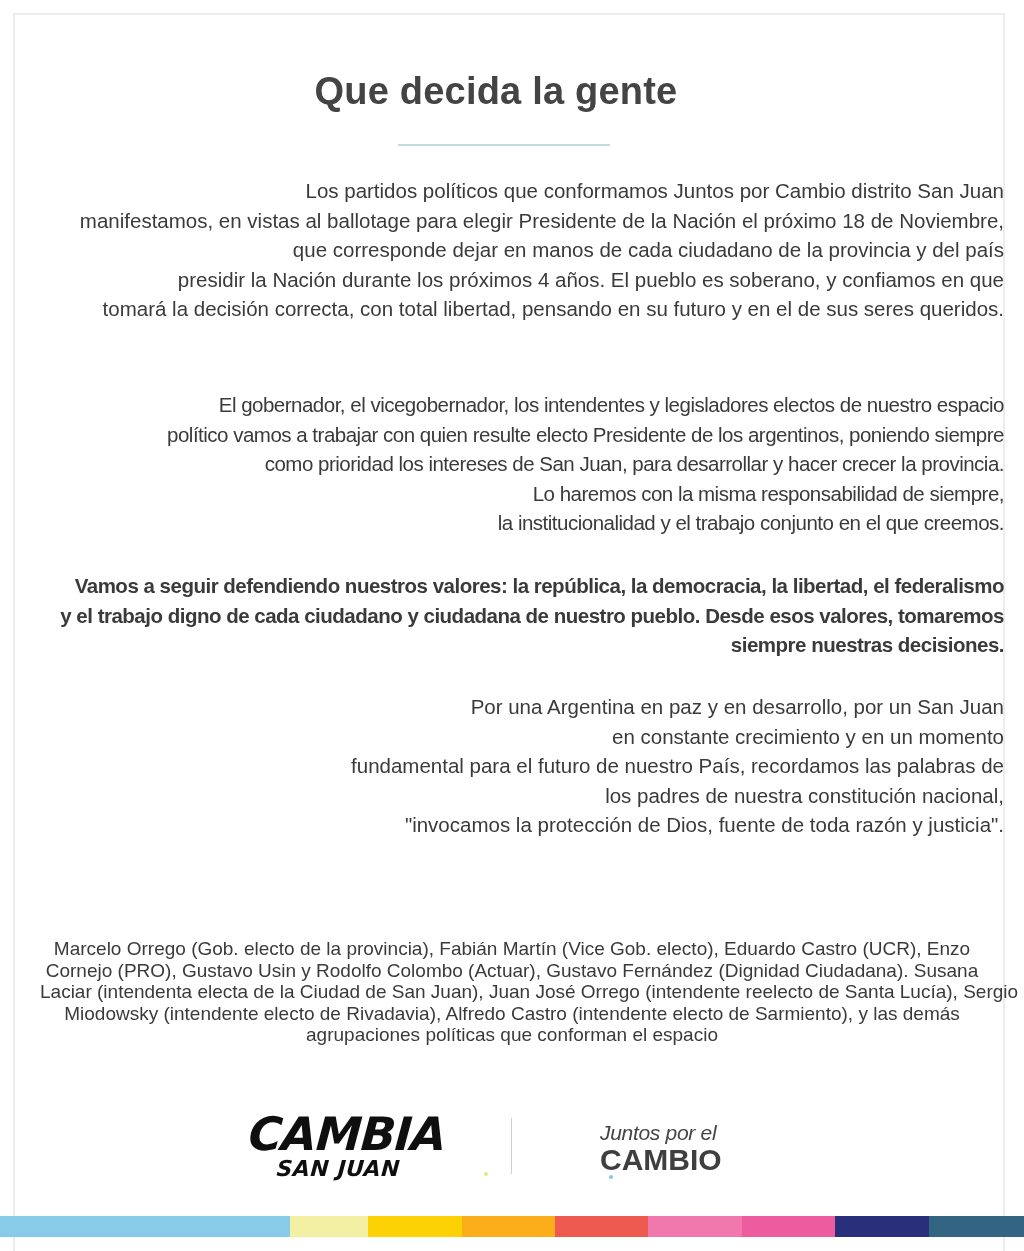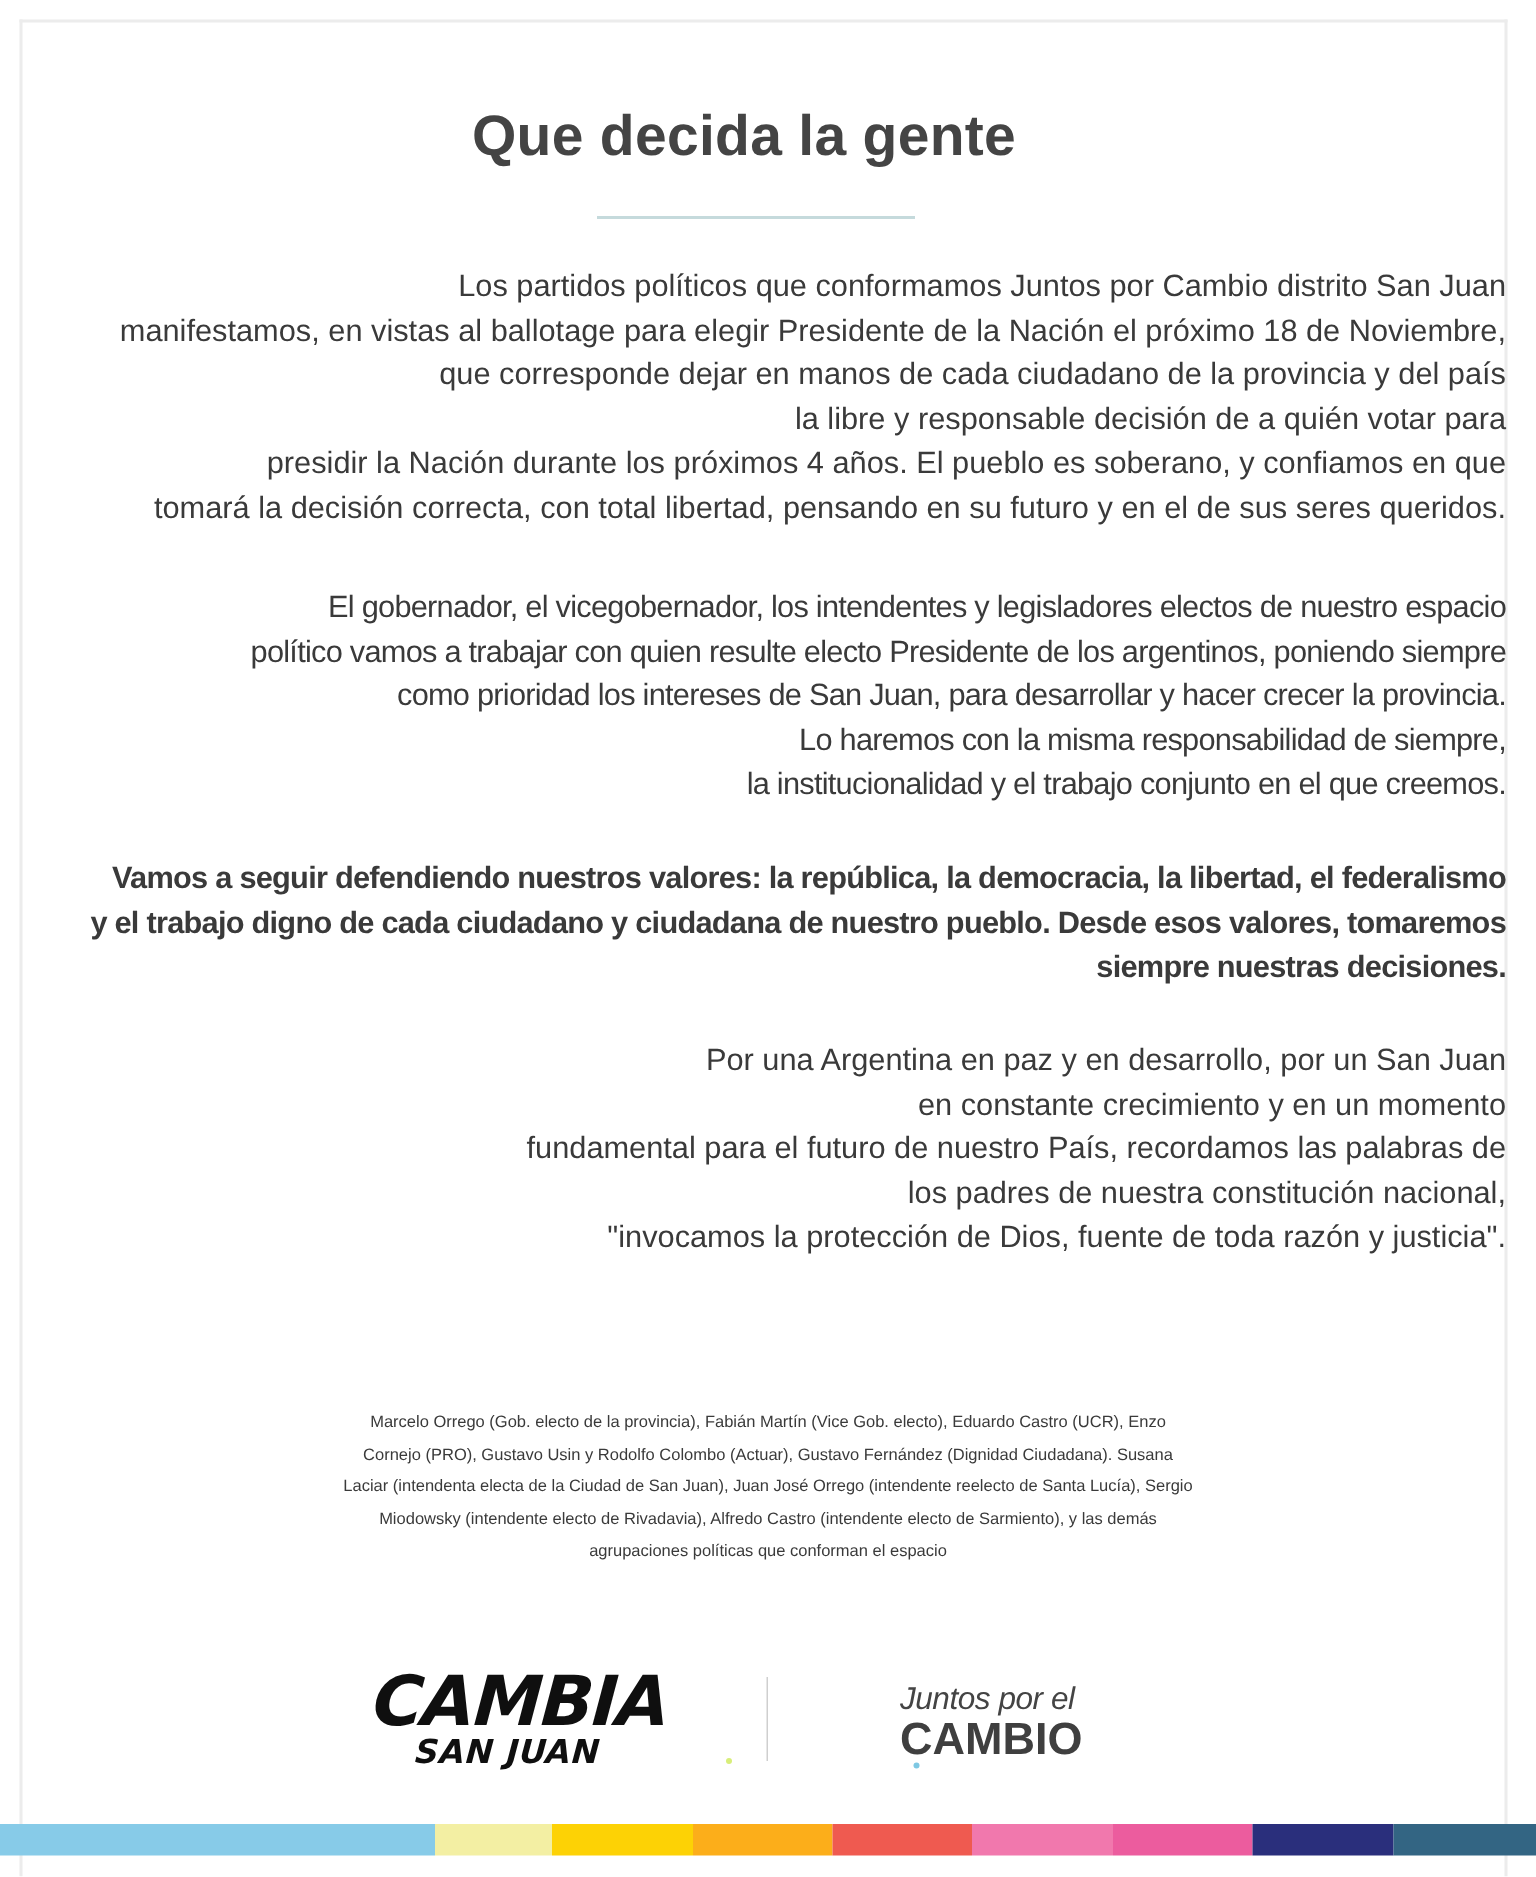--- a/index.html
+++ b/index.html
@@ -60,21 +60,21 @@
     .p1 { top: 176px; }
     .p2 { top: 390px; letter-spacing: -0.5px; }
     .p3 { top: 571px; letter-spacing: -0.5px; font-weight: bold; }
     .p4 { top: 692px; }
     .signatories {
       position: absolute;
       left: 40px;
       width: 944px;
       top: 938px;
       text-align: center;
-      font-size: 11px;
+      font-size: 19px;
       line-height: 21.5px;
       color: #3a3a3a;
       margin: 0;
     }
     .signatories .line { display: block; white-space: nowrap; }
 
     .logo-cambia {
       position: absolute;
       left: 248px;
       top: 1112px;
@@ -167,21 +167,20 @@
 
 <div class="frame"></div>
 
 <h1 class="title">Que decida la gente</h1>
 <div class="divider"></div>
 
 <p class="para p1">
   <span class="line">Los partidos políticos que conformamos Juntos por Cambio distrito San Juan</span>
   <span class="line">manifestamos, en vistas al ballotage para elegir Presidente de la Nación el próximo 18 de Noviembre,</span>
   <span class="line">que corresponde dejar en manos de cada ciudadano de la provincia y del país</span>
-  <span class="line">la libre y responsable decisión de a quién votar para</span>
   <span class="line">presidir la Nación durante los próximos 4 años. El pueblo es soberano, y confiamos en que</span>
   <span class="line">tomará la decisión correcta, con total libertad, pensando en su futuro y en el de sus seres queridos.</span>
 </p>
 
 <p class="para p2">
   <span class="line">El gobernador, el vicegobernador, los intendentes y legisladores electos de nuestro espacio</span>
   <span class="line">político vamos a trabajar con quien resulte electo Presidente de los argentinos, poniendo siempre</span>
   <span class="line">como prioridad los intereses de San Juan, para desarrollar y hacer crecer la provincia.</span>
   <span class="line">Lo haremos con la misma responsabilidad de siempre,</span>
   <span class="line">la institucionalidad y el trabajo conjunto en el que creemos.</span>

